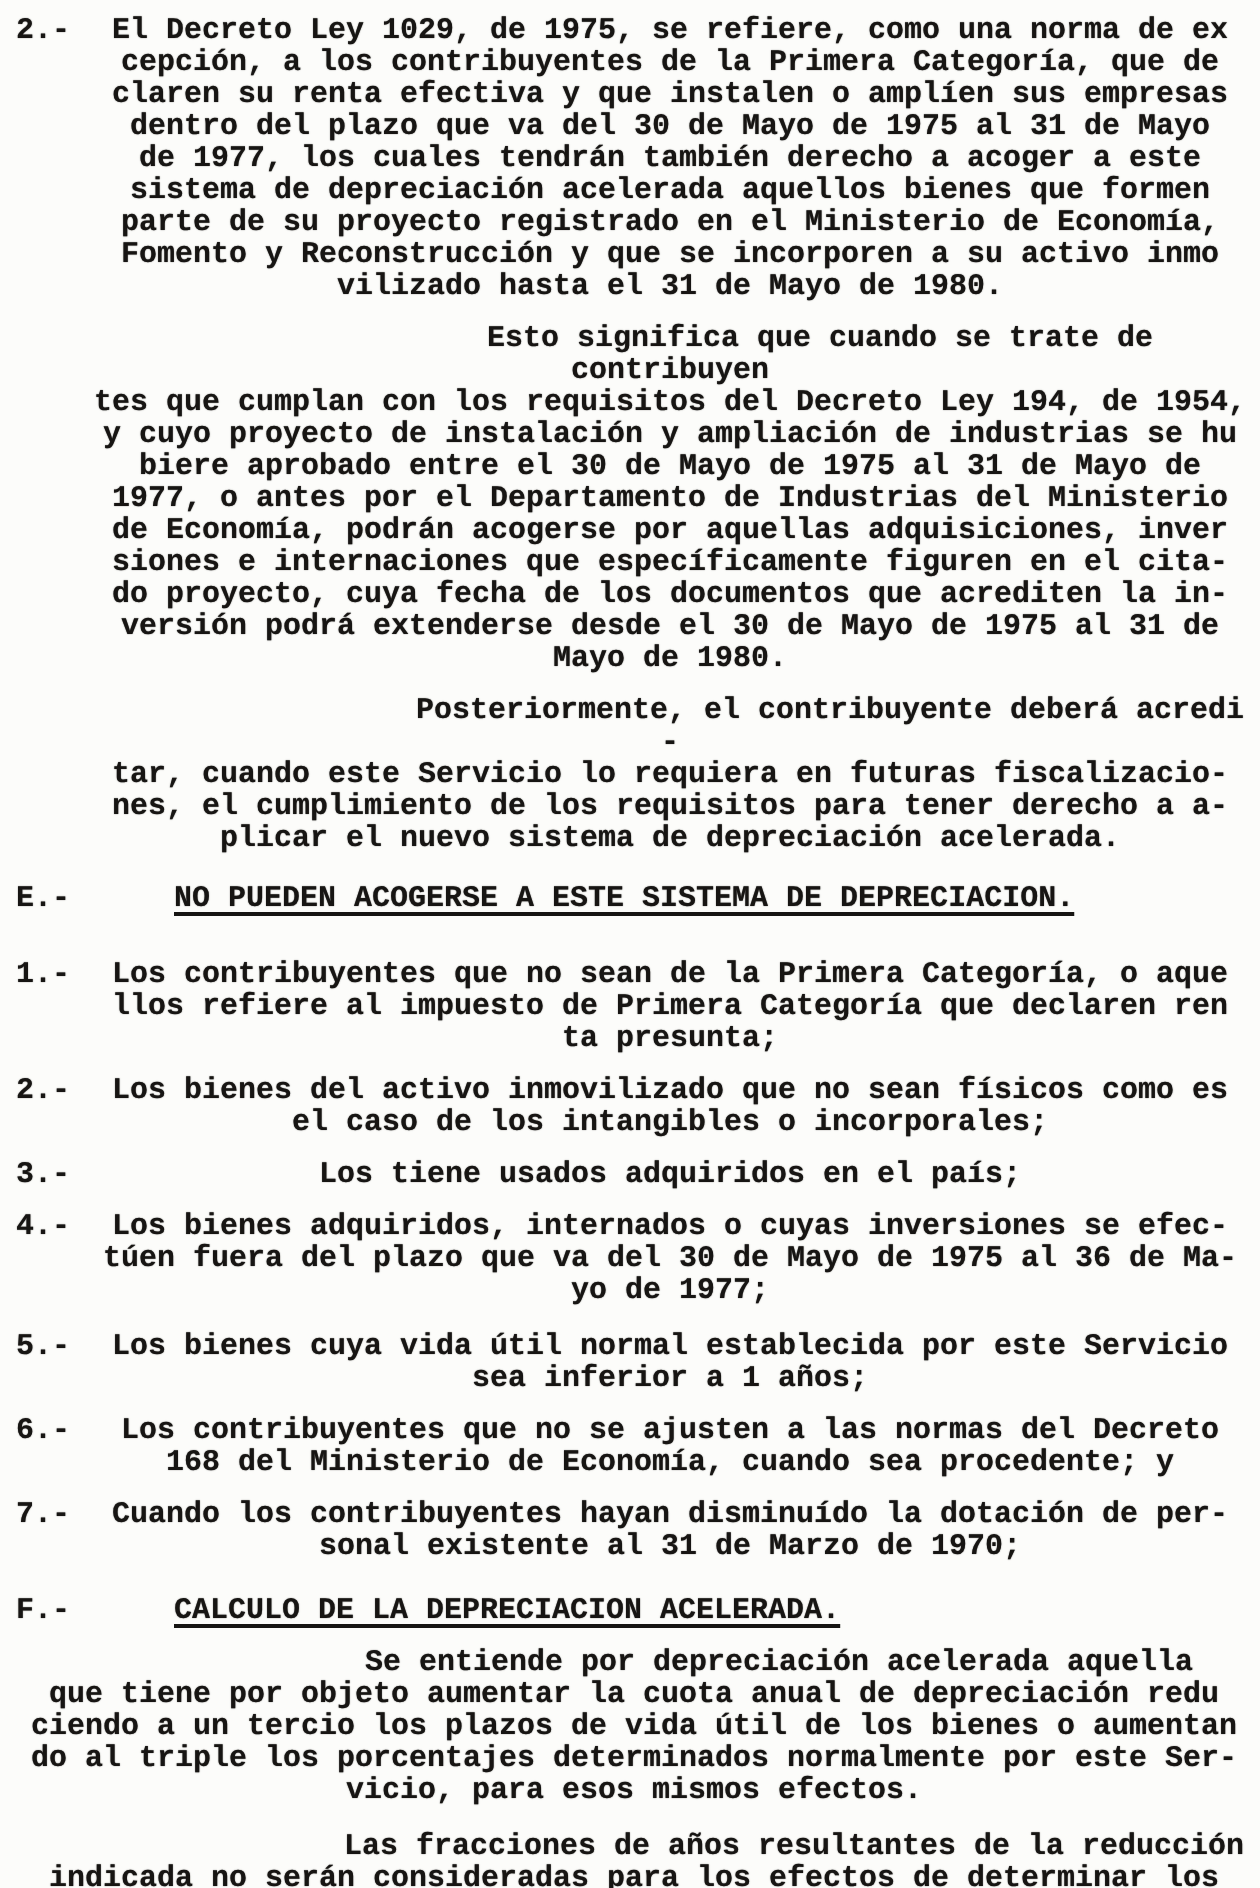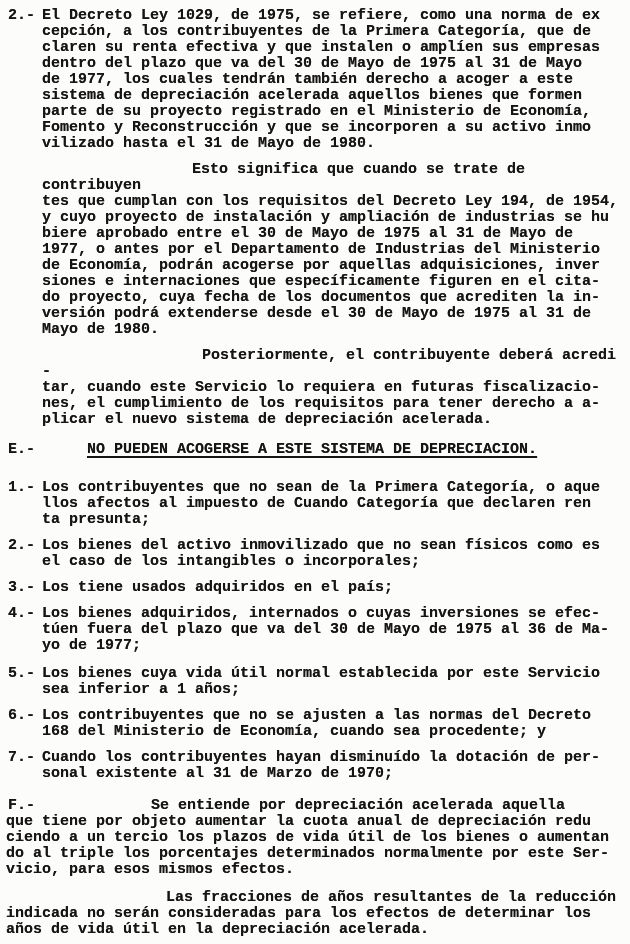--- a/index.html
+++ b/index.html
@@ -20,21 +20,21 @@
     font-family: "Liberation Mono", "DejaVu Sans Mono", monospace;
     font-weight: 700;
     font-size: 15px;
     line-height: 16px;
     letter-spacing: 0;
     text-shadow: 0 0 0.6px rgba(20,18,16,0.7);
   }
   .blk { margin: 0 0 10px 0; }
   .hang { position: relative; padding-left: 36px; }
   .hang .num { position: absolute; left: 2px; top: 0; white-space: nowrap; }
-  .body { white-space: pre-line; }
+  .body { white-space: pre-line; text-align: center; }
   
   .ind150 .body { text-indent: 150px; }
   .ind160 .body { text-indent: 160px; }
   .flush { padding-left: 0; }
   .flush.ind145 .body { text-indent: 145px; }
   .flush.ind160f .body { text-indent: 160px; }
   
   .head .title {
     text-decoration: underline;
     text-decoration-thickness: 1.5px;
@@ -88,21 +88,21 @@
   </div>
 
   <div class="blk hang head mb22">
     <span class="num">E.-</span>
     <span class="title">NO PUEDEN ACOGERSE A ESTE SISTEMA DE DEPRECIACION.</span>
   </div>
 
   <div class="blk hang mb10">
     <span class="num">1.-</span>
     <div class="body">Los contribuyentes que no sean de la Primera Categoría, o aque
-llos afectos al impuesto de Cuando Categoría que declaren ren
+llos refiere al impuesto de Primera Categoría que declaren ren
 ta presunta;</div>
   </div>
 
   <div class="blk hang mb10">
     <span class="num">2.-</span>
     <div class="body">Los bienes del activo inmovilizado que no sean físicos como es
 el caso de los intangibles o incorporales;</div>
   </div>
 
   <div class="blk hang mb10">
@@ -130,20 +130,21 @@
   </div>
 
   <div class="blk hang mb16">
     <span class="num">7.-</span>
     <div class="body">Cuando los contribuyentes hayan disminuído la dotación de per-
 sonal existente al 31 de Marzo de 1970;</div>
   </div>
 
   <div class="blk hang head mb10">
     <span class="num">F.-</span>
+    <span class="title">CALCULO DE LA DEPRECIACION ACELERADA.</span>
   </div>
 
   <div class="blk flush ind145 mb12">
     <div class="body">Se entiende por depreciación acelerada aquella
 que tiene por objeto aumentar la cuota anual de depreciación redu
 ciendo a un tercio los plazos de vida útil de los bienes o aumentan
 do al triple los porcentajes determinados normalmente por este Ser-
 vicio, para esos mismos efectos.</div>
   </div>
 

